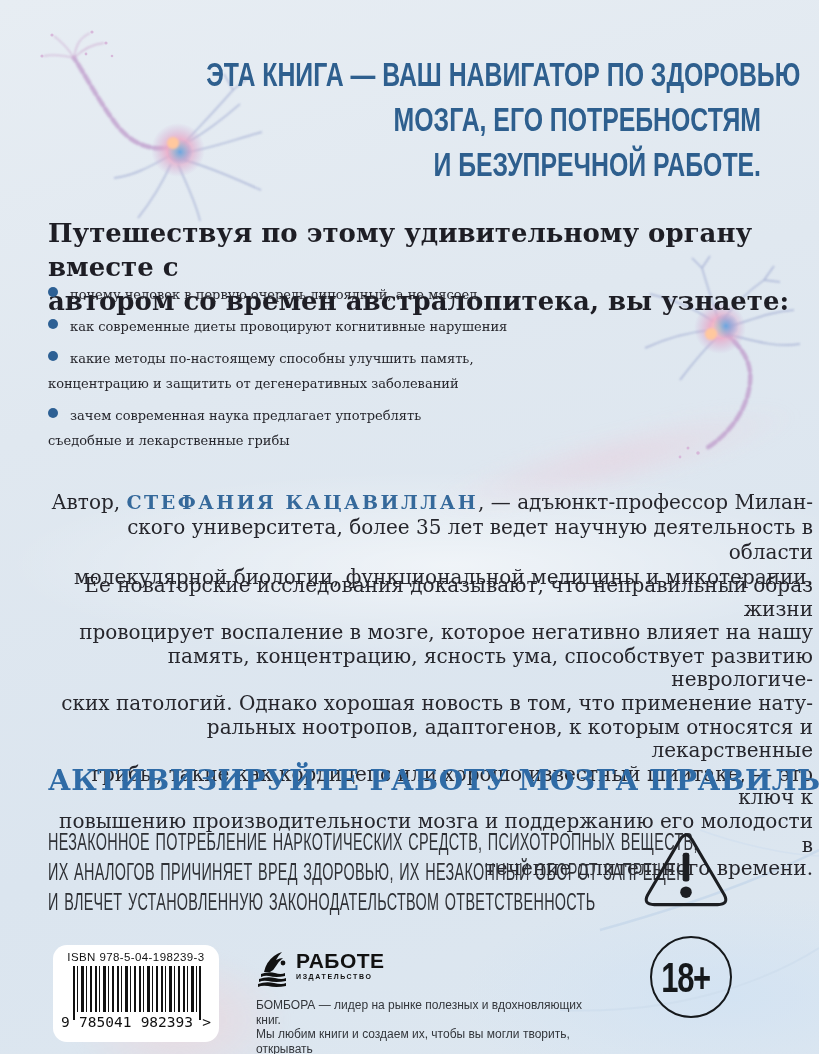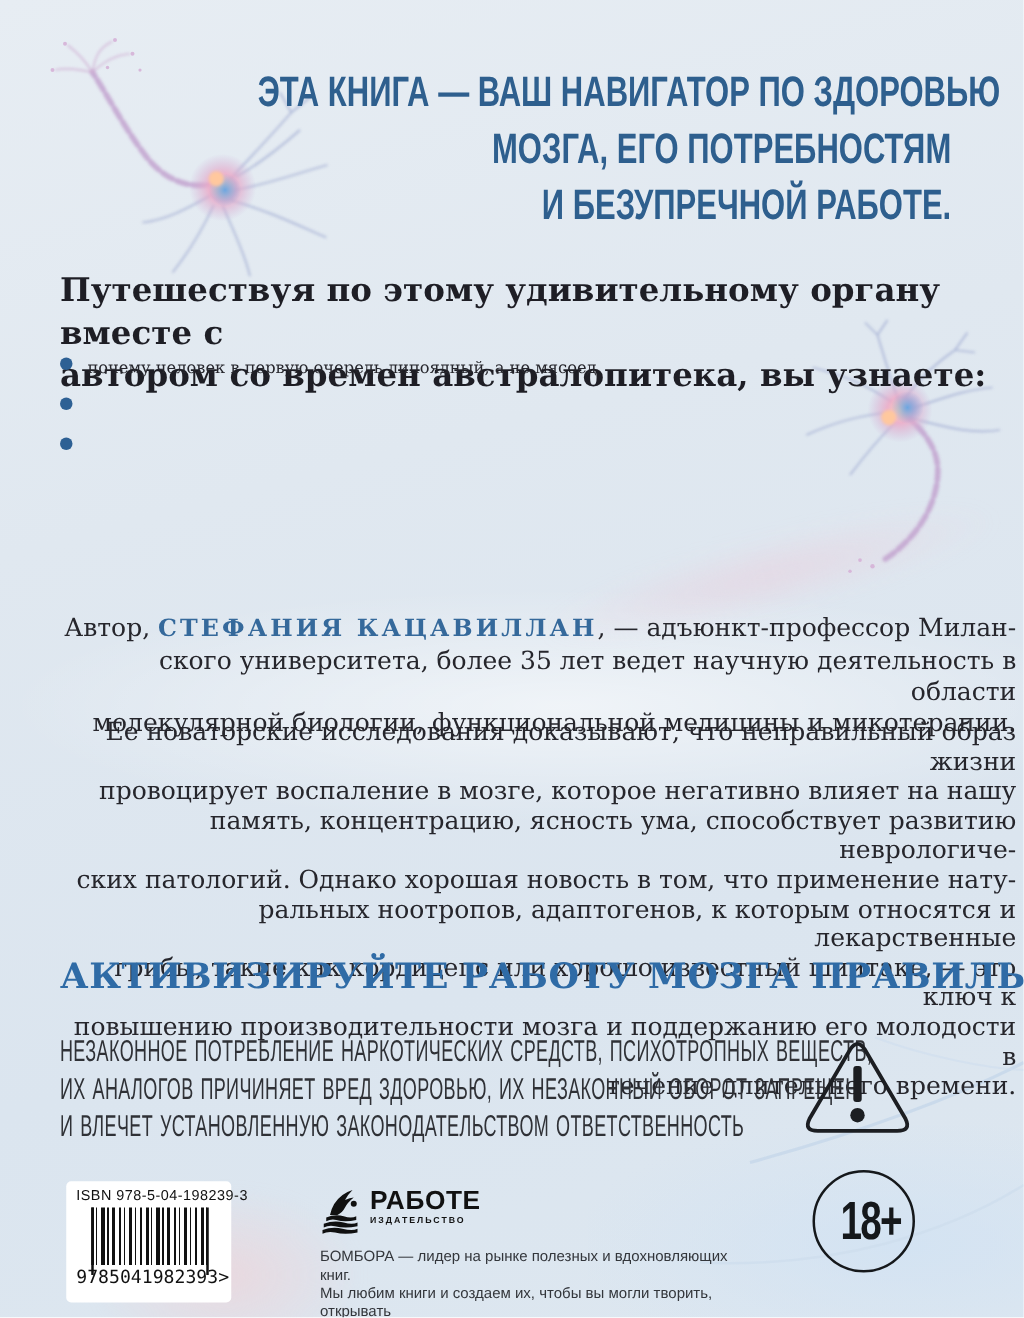--- a/index.html
+++ b/index.html
@@ -50,22 +50,22 @@
   }
   .legal{
     position:absolute;left:48px;top:827px;width:990px;
     font-family:"Liberation Sans",sans-serif;font-weight:400;
     font-size:24px;line-height:30px;color:#2f3136;letter-spacing:.5px;word-spacing:2px;
     transform:scaleX(.6);transform-origin:left top;white-space:nowrap;
   }
   .warning-triangle{position:absolute;left:638px;top:826px;}
 
   .barcode-box{
-    position:absolute;left:53px;top:945px;width:132px;height:97px;background:#fff;
-    border-radius:4px;box-sizing:border-box;padding:6px 8px 0 8px;
+    position:absolute;left:53px;top:945px;width:166px;height:97px;background:#fff;
+    border-radius:14px;box-sizing:border-box;padding:6px 8px 0 8px;
     font-family:"Liberation Sans",sans-serif;
   }
   .isbn{font-size:11.5px;letter-spacing:.4px;color:#111;text-align:center;margin-bottom:3px;white-space:nowrap;}
   .bars{
     height:46px;margin:0 10px 0 12px;position:relative;
     background:repeating-linear-gradient(90deg,#111 0 2px,#fff 2px 4px,#111 4px 5px,#fff 5px 8px,#111 8px 11px,#fff 11px 13px,#111 13px 14px,#fff 14px 17px,#111 17px 19px,#fff 19px 22px);
   }
   .bars:before,.bars:after{content:"";position:absolute;top:0;width:2px;height:54px;background:#111;}
   .bars:before{left:0;} .bars:after{right:0;}
   .bar-digits{
@@ -77,21 +77,21 @@
     font-family:"Liberation Sans",sans-serif;color:#111;}
   .publisher .texts{margin-left:8px;}
   .publisher-name{font-size:21px;font-weight:700;letter-spacing:.5px;line-height:22px;}
   .publisher-subtitle{font-size:7px;font-weight:700;letter-spacing:1.6px;margin-top:1px;}
   .publisher-desc{
     position:absolute;left:256px;top:998px;width:330px;
     font-family:"Liberation Sans",sans-serif;font-size:12px;line-height:14.5px;color:#33363b;
   }
   .age-badge{
     position:absolute;left:650px;top:936px;width:82px;height:82px;border:2.5px solid #15181b;
-    border-radius:50%;display:flex;align-items:center;justify-content:flex-end;box-sizing:border-box;
+    border-radius:50%;display:flex;align-items:center;justify-content:flex-start;box-sizing:border-box;
     font-family:"Liberation Sans",sans-serif;font-weight:700;font-size:43px;color:#15181b;
   }
   .age-badge span{transform:scaleX(.72);letter-spacing:-2px;}
   .watermark{
     position:absolute;right:5px;top:1066px;
     font-family:"DejaVu Sans Mono","Liberation Mono",monospace;
     font-size:11.5px;color:#8e99a6;
   }
   svg{display:block;}
 </style>
@@ -180,22 +180,25 @@
     <div>ЭТА КНИГА — ВАШ НАВИГАТОР ПО ЗДОРОВЬЮ</div>
     <div>МОЗГА, ЕГО ПОТРЕБНОСТЯМ</div>
     <div>И БЕЗУПРЕЧНОЙ РАБОТЕ.</div>
   </div>
 
   <div class="intro">Путешествуя по этому удивительному органу вместе с
 автором со времен австралопитека, вы узнаете:</div>
 
   <ul class="benefits">
     <li><span class="dot"></span><span>почему человек в первую очередь липоядный, а не мясоед</span></li>
-    <li><span class="dot"></span></li>
-    <li><span class="dot"></span></li>
+    <li><span class="dot"></span><span>как современные диеты провоцируют когнитивные нарушения</span></li>
+    <li><span class="dot"></span><span>какие методы по-настоящему способны улучшить память,
+концентрацию и защитить от дегенеративных заболеваний</span></li>
+    <li><span class="dot"></span><span>зачем современная наука предлагает употреблять
+съедобные и лекарственные грибы</span></li>
   </ul>
 
   <div class="par author-par"><span>Автор, </span><span class="author-name">СТЕФАНИЯ КАЦАВИЛЛАН</span><span>, — адъюнкт-профессор Милан-
 ского университета, более 35 лет ведет научную деятельность в области
 молекулярной биологии, функциональной медицины и микотерапии.</span></div>
 
   <div class="par research-par">Ее новаторские исследования доказывают, что неправильный образ жизни
 провоцирует воспаление в мозге, которое негативно влияет на нашу
 память, концентрацию, ясность ума, способствует развитию неврологиче-
 ских патологий. Однако хорошая новость в том, что применение нату-

